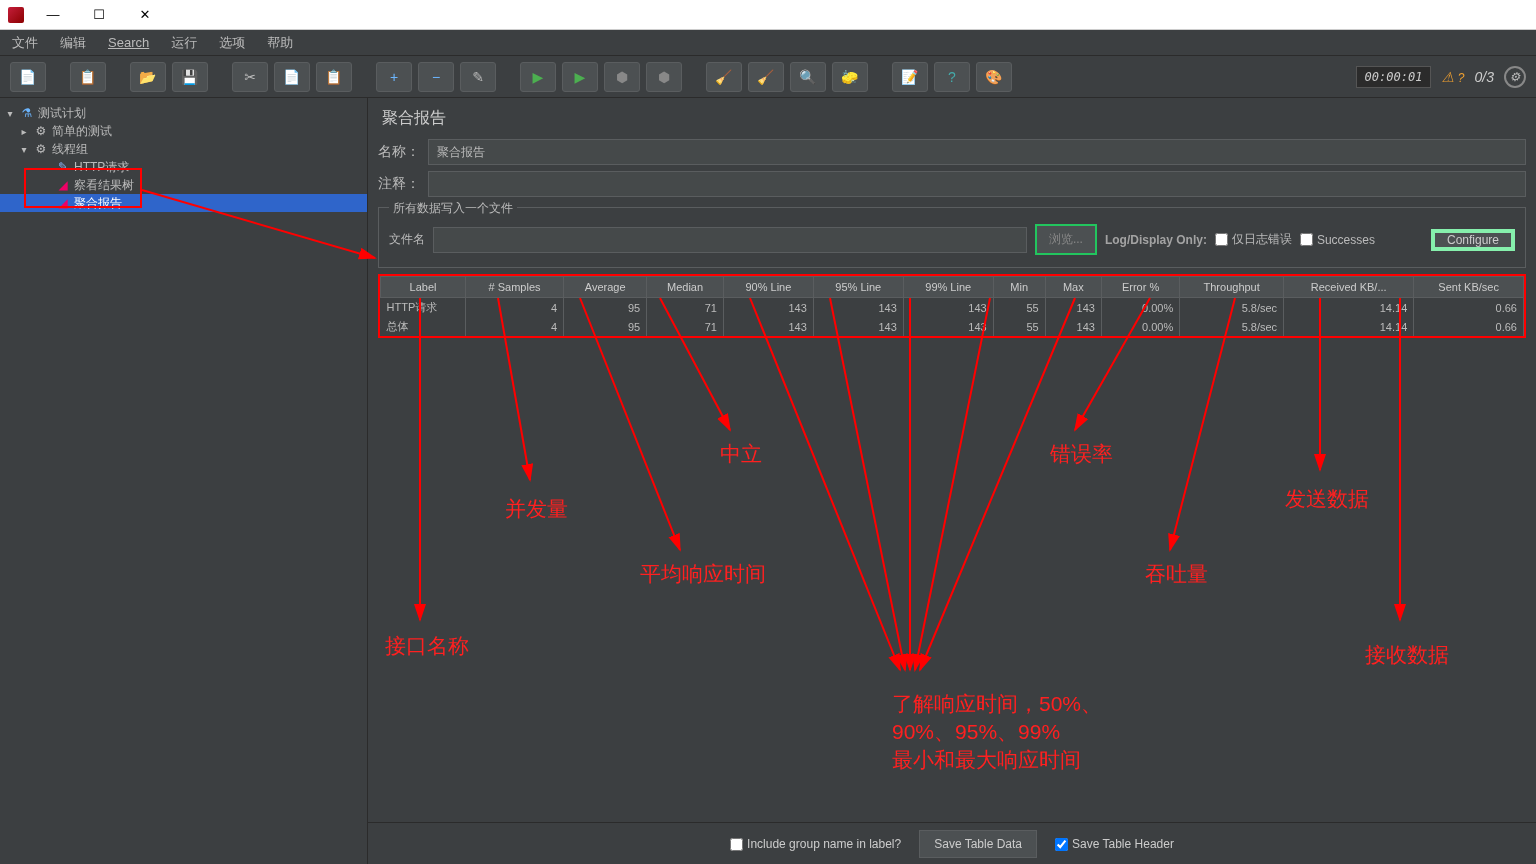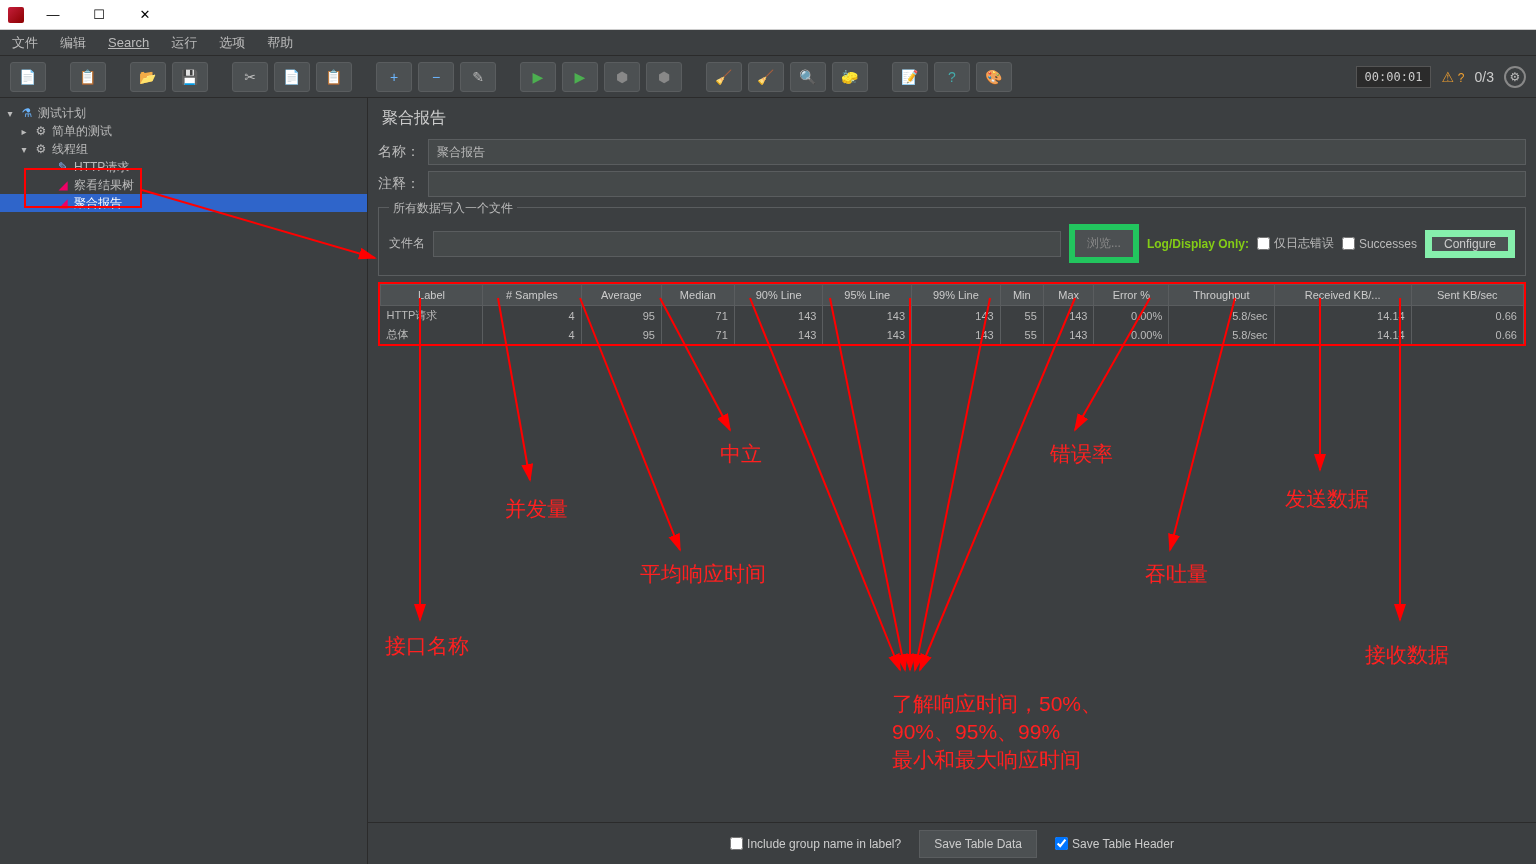--- a/index.html
+++ b/index.html
@@ -7,53 +7,53 @@
 .titlebar{background:#fff;height:30px;display:flex;align-items:center;padding:0 8px;color:#000;border-bottom:1px solid #ccc;}
 .titlebar .icon{width:16px;height:16px;margin-right:6px;background:linear-gradient(135deg,#c41e3a,#8b0000);border-radius:2px;}
 .titlebar .title{flex:1;font-size:12px;}
 .titlebar .ctrl{display:flex;gap:0;}
 .titlebar .ctrl span{width:46px;height:30px;display:flex;align-items:center;justify-content:center;font-size:13px;color:#000;cursor:default;}
 .menubar{background:#3c3f41;height:26px;display:flex;align-items:center;padding:0 8px;gap:14px;color:#bbb;border-bottom:1px solid #2b2b2b;}
 .menubar span{font-size:13px;padding:2px 4px;}
 .toolbar{background:#3c3f41;height:42px;display:flex;align-items:center;padding:0 10px;gap:6px;border-bottom:1px solid #2b2b2b;}
 .tbtn{width:36px;height:30px;background:#4c5052;border:1px solid #5a5d5f;border-radius:3px;display:flex;align-items:center;justify-content:center;font-size:14px;}
 .tsep{width:12px;}
-.toolbar-right{margin-left:auto;display:flex;align-items:center;gap:10px;}
+.toolbar-right{margin-left:auto;display:flex;align-items:center;gap:10px;font-style:italic;}
 .timer{background:#2b2b2b;border:1px solid #555;padding:3px 8px;color:#ccc;font-family:monospace;font-size:12px;}
 .warn{color:#f0a030;font-size:14px;}
 .count{color:#ccc;font-size:14px;}
 .gear{width:22px;height:22px;border:2px solid #888;border-radius:50%;display:flex;align-items:center;justify-content:center;}
 .main{display:flex;height:calc(100% - 98px);}
 .tree{width:368px;background:#3c3f41;border-right:1px solid #2b2b2b;padding:6px 0;}
 .tree-row{display:flex;align-items:center;height:18px;padding:0 4px;color:#bbb;font-size:12px;white-space:nowrap;}
 .tree-row .exp{width:12px;text-align:center;font-size:10px;}
 .tree-row .ico{width:16px;text-align:center;margin:0 3px;}
 .tree-row.sel{background:#2f65ca;color:#fff;}
 .content{flex:1;background:#3c3f41;padding:10px;display:flex;flex-direction:column;position:relative;}
 .panel-title{font-size:16px;color:#ccc;margin-bottom:10px;padding-left:4px;}
 .form-row{display:flex;align-items:center;margin-bottom:6px;}
 .form-row label{width:50px;color:#bbb;font-size:14px;}
 .form-row input{flex:1;background:#45494a;border:1px solid #5a5d5f;color:#bbb;padding:5px 8px;font-size:12px;}
 .fieldset{border:1px solid #5a5d5f;padding:6px 10px 12px;margin-top:4px;position:relative;}
 .fieldset .legend{position:absolute;top:-8px;left:10px;background:#3c3f41;padding:0 4px;color:#bbb;font-size:12px;}
 .file-row{display:flex;align-items:center;gap:8px;margin-top:10px;}
 .file-row label{color:#bbb;}
 .file-row input{flex:1;background:#45494a;border:1px solid #5a5d5f;color:#bbb;padding:5px;}
-.browse-btn{background:#4c5052;border:6px solid #22c55e;color:#888;padding:5px 12px;font-size:12px;}
-.log-label{color:#84cc16;font-weight:bold;}
+.browse-btn{background:#4c5052;border:2px solid #22c55e;color:#888;padding:5px 12px;font-size:12px;}
+.log-label{color:#a3a3a3;font-weight:bold;}
 .cb{display:flex;align-items:center;gap:4px;color:#bbb;}
 .cb input{width:13px;height:13px;}
-.cfg-btn{background:#4c5052;border:7px solid #86efac;color:#ccc;padding:0 12px;}
+.cfg-btn{background:#4c5052;border:4px solid #86efac;color:#ccc;padding:0 12px;margin-left:48px;}
 .table-wrap{margin-top:6px;border:2px solid red;position:relative;}
 table{width:100%;border-collapse:collapse;}
-th{background:#4c5052;color:#ccc;font-weight:normal;font-size:11px;padding:4px 4px;border:1px solid #5a5d5f;text-align:center;}
+th{background:#4c5052;color:#ccc;font-weight:normal;font-size:11px;padding:4px 10px;border:1px solid #5a5d5f;text-align:center;}
 td{color:#bbb;font-size:11px;padding:2px 6px;border-right:1px solid #5a5d5f;text-align:right;}
 td:first-child{text-align:left;}
 .bottom-bar{position:absolute;bottom:0;left:0;right:0;height:42px;background:#3c3f41;border-top:1px solid #2b2b2b;display:flex;align-items:center;justify-content:center;gap:18px;}
-.bottom-bar .cb{color:#ccc;}
+.bottom-bar .cb{color:#ccc;align-items:flex-end;}
 .bottom-bar button{background:#4c5052;border:1px solid #5a5d5f;color:#ccc;padding:6px 14px;font-size:12px;}
 .redbox-tree{position:absolute;border:2px solid red;left:24px;top:168px;width:118px;height:40px;pointer-events:none;}
 .annot{position:absolute;pointer-events:none;}
 .annot-text{color:#ff2020;font-size:21px;font-weight:normal;white-space:nowrap;}
 svg.arrows{position:absolute;top:0;left:0;width:1536px;height:864px;pointer-events:none;}
 </style>
 </head>
 <body>
 
 <div class="titlebar">

